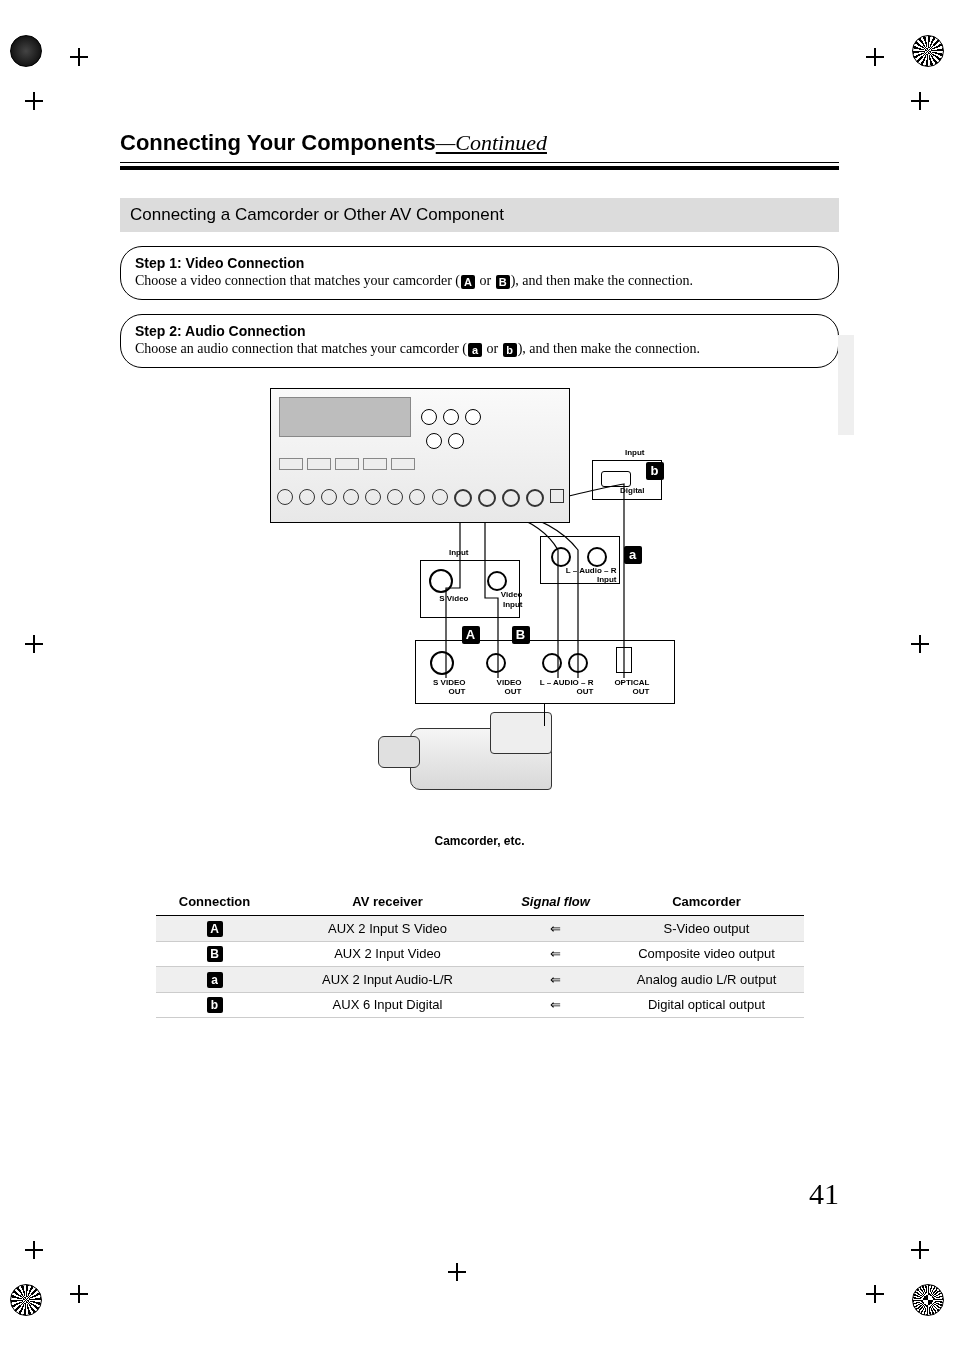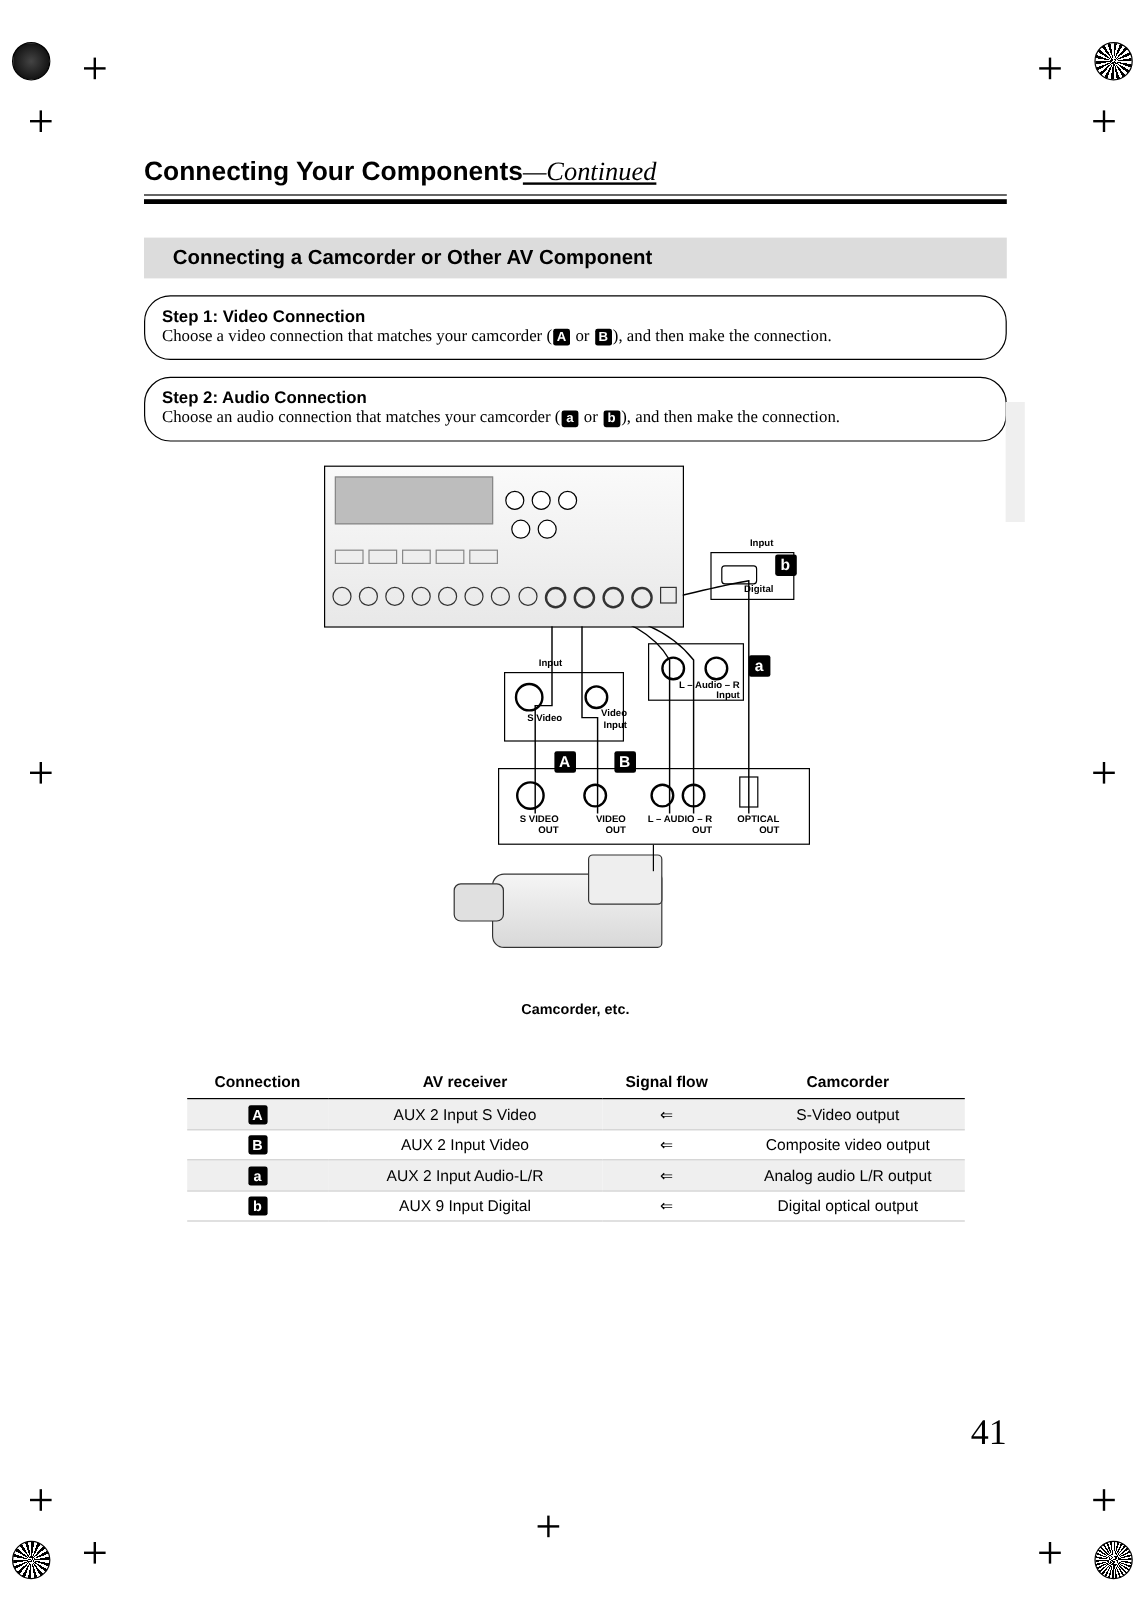--- a/index.html
+++ b/index.html
@@ -32,23 +32,23 @@
     margin-top: 6px;
     border-top: 1px solid #000;
   }
   .thick-rule {
     margin-top: 3px;
     border-top: 4px solid #000;
   }
   .section-bar {
     margin-top: 28px;
     background: #dcdcdc;
-    padding: 7px 24px;
-    font-family: Helvetica, Arial, sans-serif;
-    font-weight: bold;
+    padding: 7px 10px;
+    font-family: Helvetica, Arial, sans-serif;
+    font-weight: normal;
     font-size: 17px;
   }
   .step-box {
     margin-top: 14px;
     border: 1px solid #000;
     border-radius: 22px;
     padding: 8px 14px 10px 14px;
   }
   .step-title {
     font-family: Helvetica, Arial, sans-serif;
@@ -395,21 +395,21 @@
     <div class="conn-line" style="left:274px; top:316px; width:1px; height:22px;"></div>
   </div>
 
   <div class="diag-caption">Camcorder, etc.</div>
 
   <table class="conn-table">
     <thead>
       <tr>
         <th style="width:110px;text-align:center;">Connection</th>
         <th style="width:220px;">AV receiver</th>
-        <th style="width:100px;">Signal flow</th>
+        <th style="width:100px;font-style:italic;">Signal flow</th>
         <th>Camcorder</th>
       </tr>
     </thead>
     <tbody>
       <tr class="shade">
         <td><span class="letter-badge">A</span></td>
         <td>AUX 2 Input S Video</td>
         <td>⇐</td>
         <td>S-Video output</td>
       </tr>
@@ -420,21 +420,21 @@
         <td>Composite video output</td>
       </tr>
       <tr class="shade">
         <td><span class="letter-badge">a</span></td>
         <td>AUX 2 Input Audio-L/R</td>
         <td>⇐</td>
         <td>Analog audio L/R output</td>
       </tr>
       <tr>
         <td><span class="letter-badge">b</span></td>
-        <td>AUX 9 Input Digital</td>
+        <td>AUX 6 Input Digital</td>
         <td>⇐</td>
         <td>Digital optical output</td>
       </tr>
     </tbody>
   </table>
 
   <div class="page-num">41</div>
 </div>
 
 </body></html>

